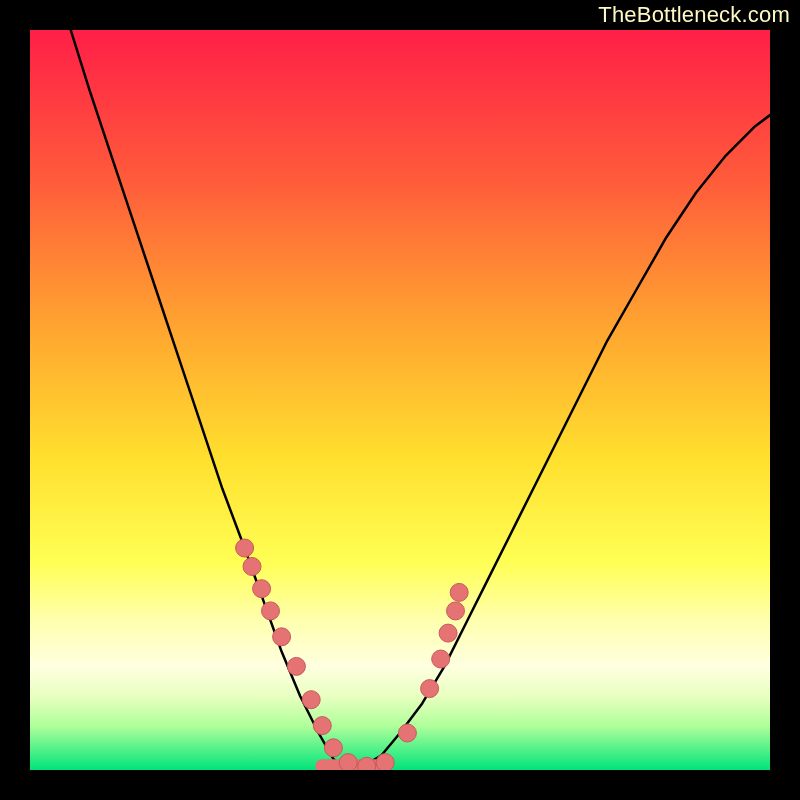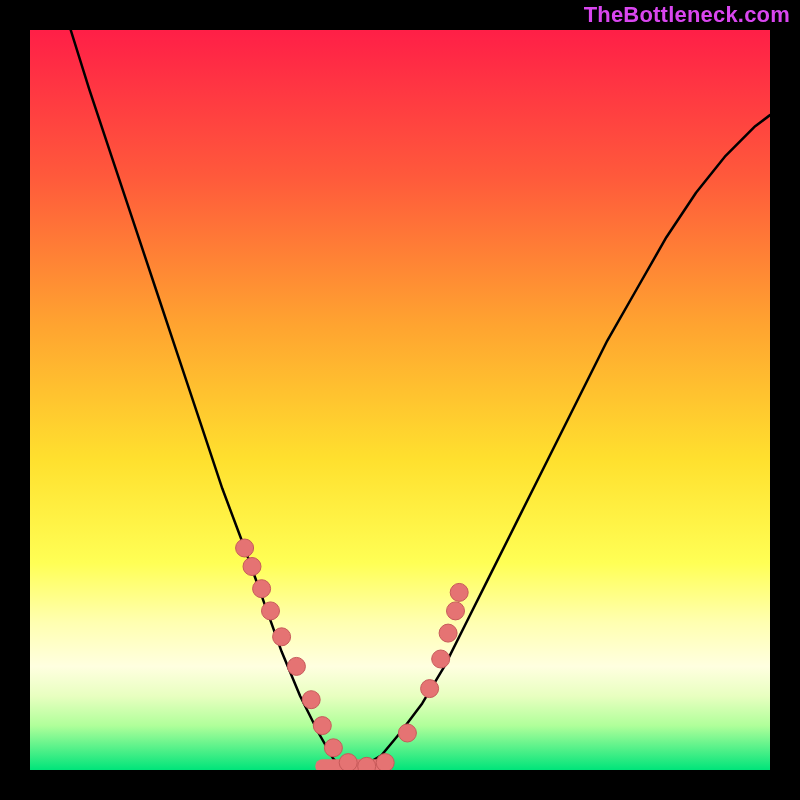--- a/index.html
+++ b/index.html
@@ -13,23 +13,23 @@
   .outer {
     width: 800px;
     height: 800px;
     background: #000;
     position: relative;
   }
   .watermark {
     position: absolute;
     top: 2px;
     right: 10px;
-    color: #d946ef;
+    color: #fef9c3;
     font-size: 22px;
-    font-weight: 700;
+    font-weight: 400;
     letter-spacing: 0.2px;
     text-align: center;
   }
   .plot {
     position: absolute;
     left: 30px;
     top: 30px;
     width: 740px;
     height: 740px;
   }

